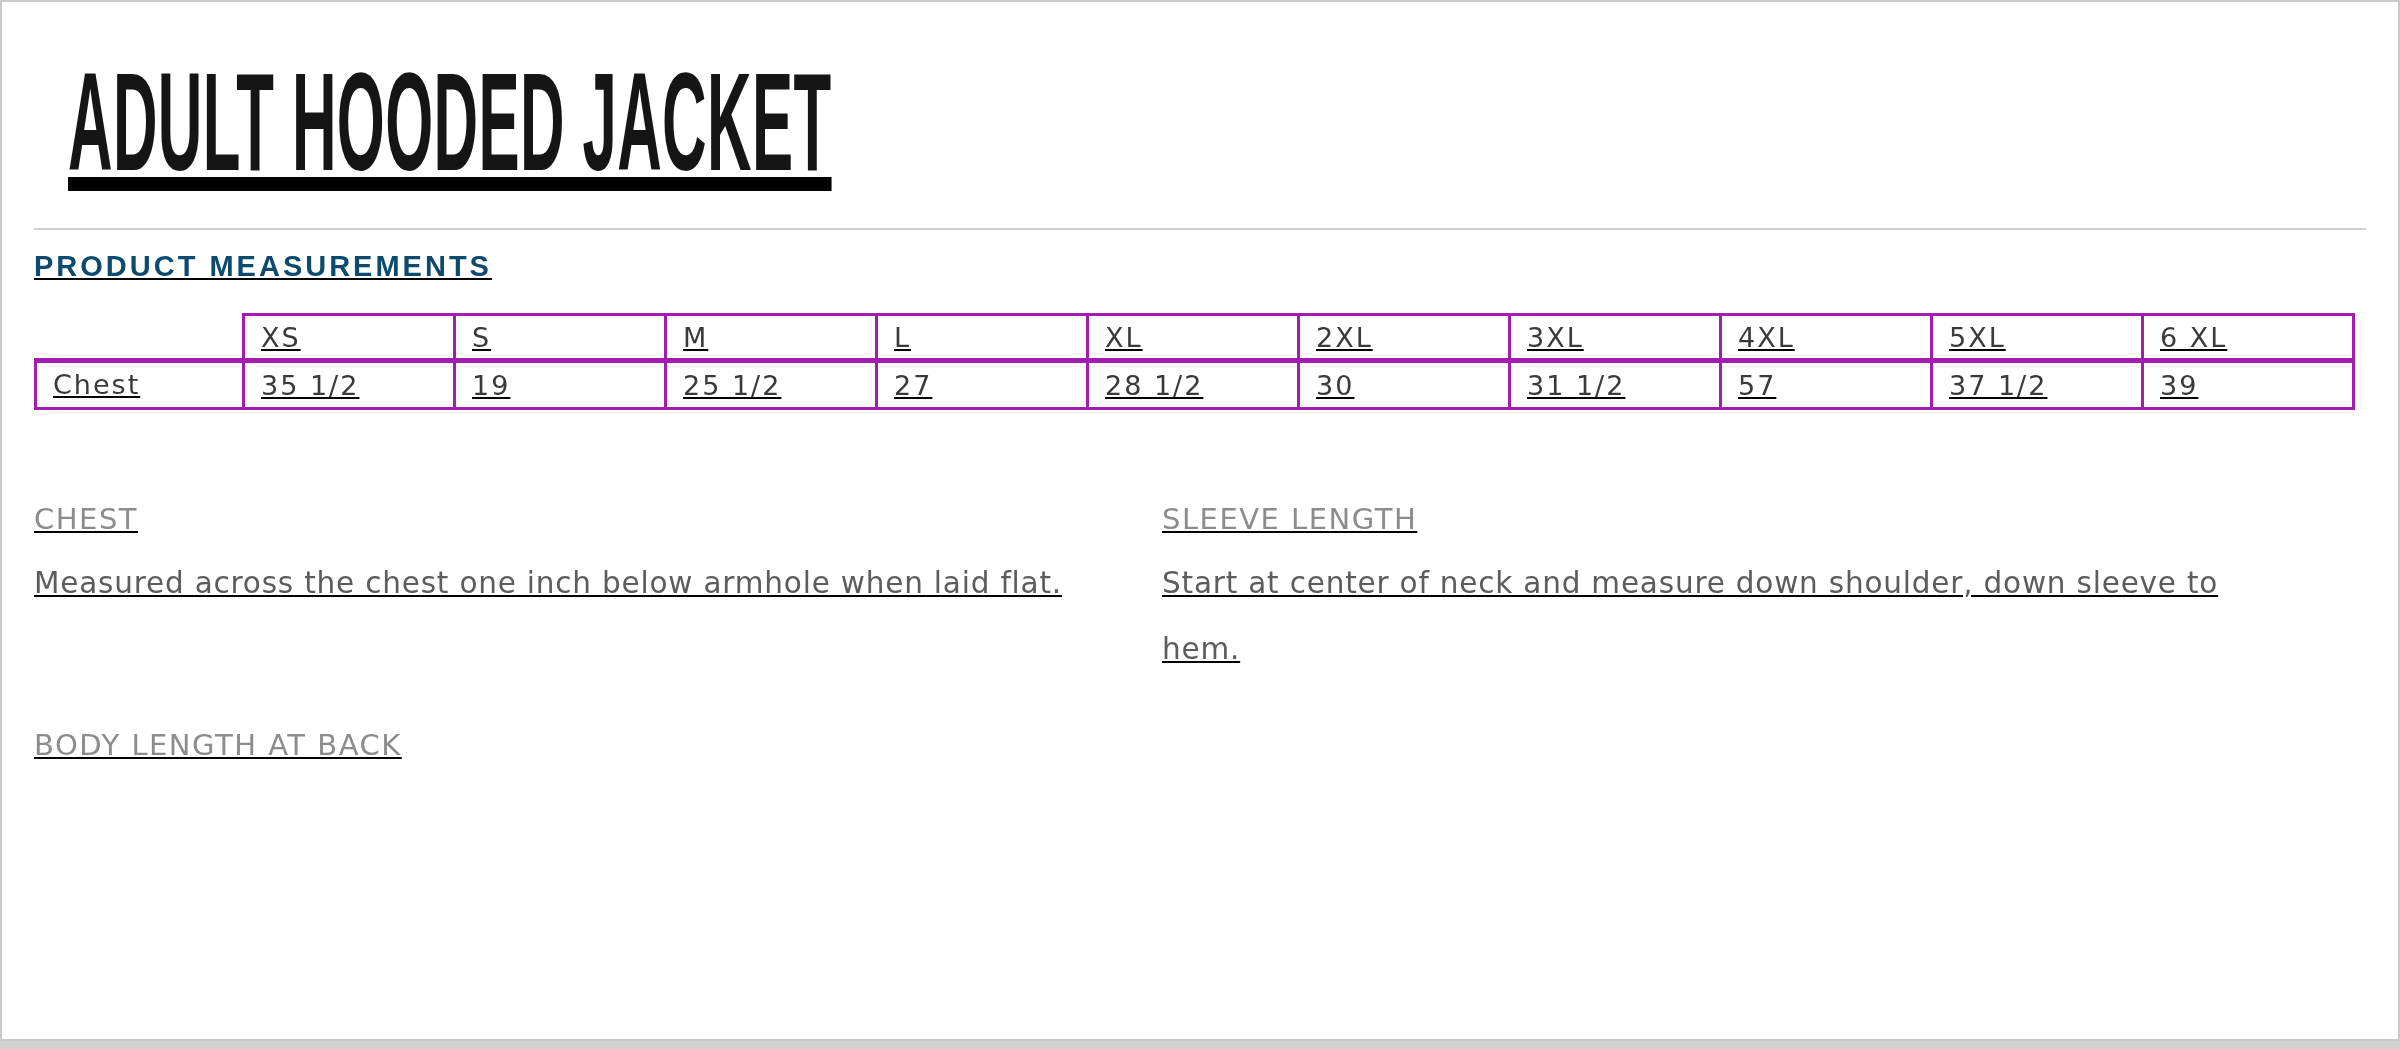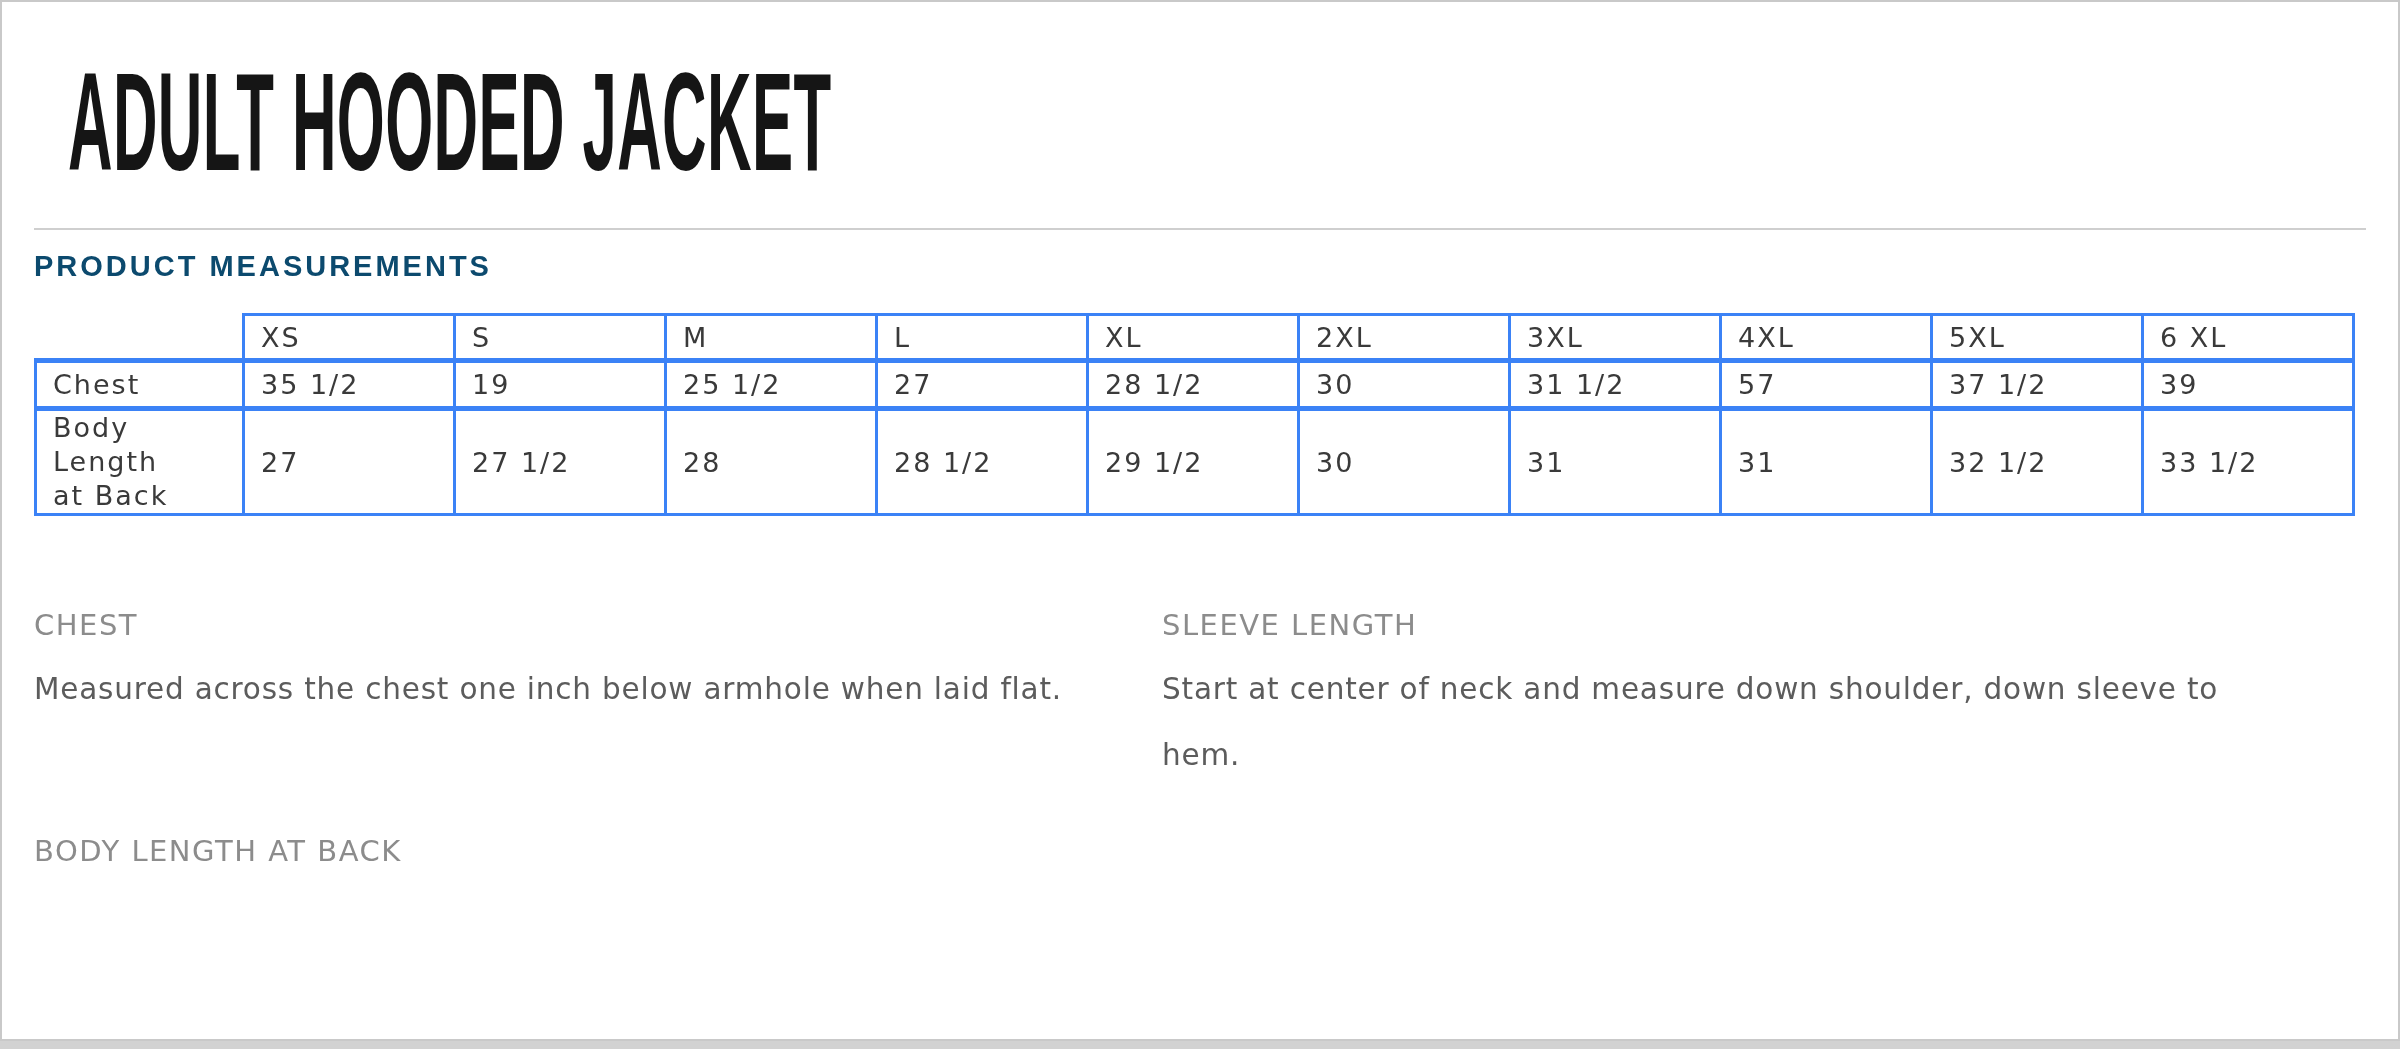--- a/index.html
+++ b/index.html
@@ -10,20 +10,21 @@
     position: relative;
     overflow: hidden;
   }
   .card {
     position: absolute; top: 0; left: 0;
     width: 2400px; height: 1041px;
     box-sizing: border-box;
     background: #ffffff;
     border: 2px solid #c9c9c9;
     padding: 0 32px;
+    text-decoration: underline;
   }
   .title {
     margin: 50px 0 0 34px;
     font-family: "Liberation Sans", sans-serif;
     font-weight: 700;
     font-size: 140px;
     line-height: 140px;
     color: #151515;
     white-space: nowrap;
     width: max-content;
@@ -53,21 +54,21 @@
   col.label-col { width: 208px; }
   col.size-col  { width: 211px; }
   .size-table th, .size-table td {
     font-weight: 400;
     font-size: 27px;
     letter-spacing: 2px;
     color: #3a3a3a;
     text-align: left;
     vertical-align: middle;
     padding: 0 6px 0 16px;
-    border: 3px solid #3b82f6;
+    border: 3px solid #a21caf;
     background: #ffffff;
   }
   .size-table thead tr { height: 46px; }
   .size-table thead th.stub { border: none; }
   .size-table tbody th, .size-table tbody td { border-top-width: 5px; }
   .size-table tbody tr.row-single { height: 48px; }
   .size-table tbody tr.row-double { height: 76px; }
   .size-table tbody th {
     white-space: pre-line;
     line-height: 34px;
@@ -142,34 +143,20 @@
         <td>19</td>
         <td>25 1/2</td>
         <td>27</td>
         <td>28 1/2</td>
         <td>30</td>
         <td>31 1/2</td>
         <td>57</td>
         <td>37 1/2</td>
         <td>39</td>
       </tr>
-      <tr class="row-double">
-        <th>Body Length
-at Back</th>
-        <td>27</td>
-        <td>27 1/2</td>
-        <td>28</td>
-        <td>28 1/2</td>
-        <td>29 1/2</td>
-        <td>30</td>
-        <td>31</td>
-        <td>31</td>
-        <td>32 1/2</td>
-        <td>33 1/2</td>
-      </tr>
     </tbody>
   </table>
 
   <div class="defs-row">
     <div class="def">
       <h3 class="def-heading">CHEST</h3>
       <p class="def-text">Measured across the chest one inch below armhole when laid flat.</p>
     </div>
     <div class="def">
       <h3 class="def-heading">SLEEVE LENGTH</h3>

